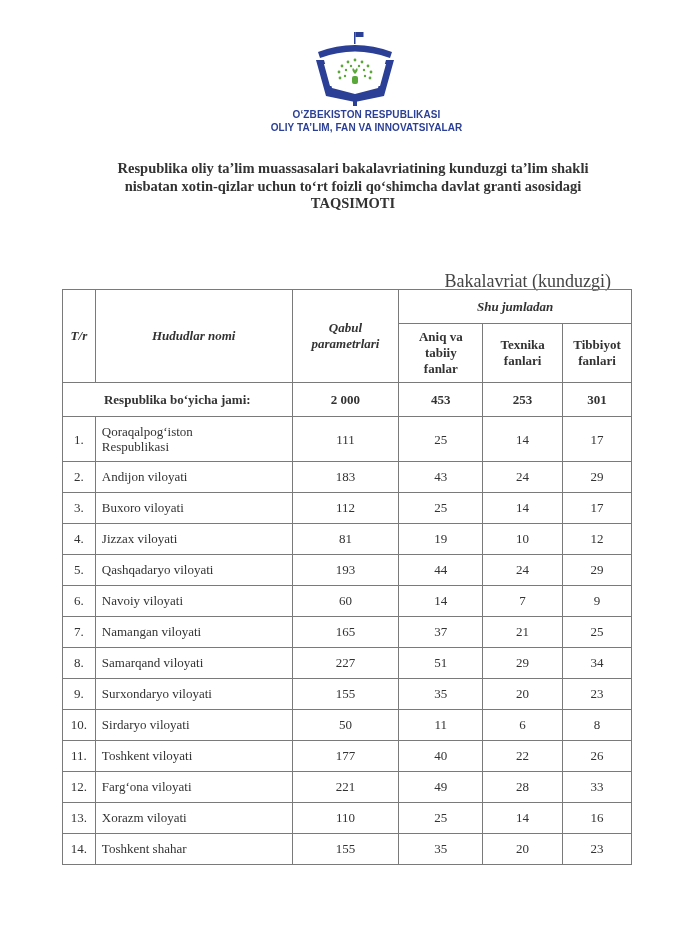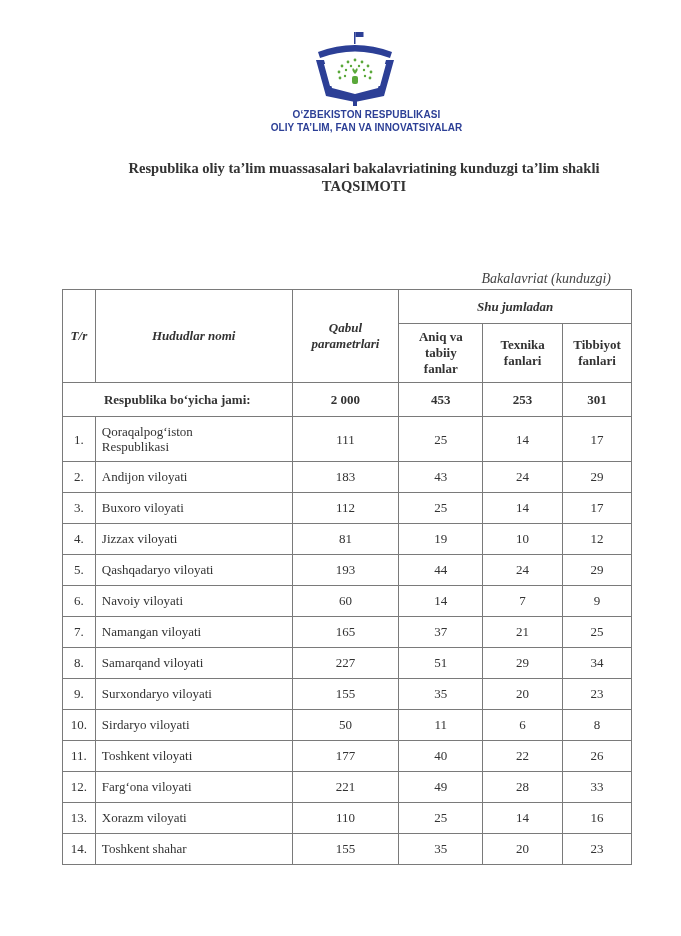--- a/index.html
+++ b/index.html
@@ -1,20 +1,20 @@
 <!DOCTYPE html>
 <html><head>
   <meta charset="utf-8">
   <style>
     html, body { margin: 0; padding: 0; background: #ffffff; }
     body { width: 681px; height: 936px; position: relative; overflow: hidden; font-family: "Liberation Serif", serif; color: #2b2b2b; }
     .logo { position: absolute; left: 310px; top: 30px; width: 90px; height: 78px; }
     .ministry { position: absolute; left: 8px; width: 681px; top: 108px; text-align: center; font-family: "Liberation Sans", sans-serif; font-weight: bold; color: #2c3f96; font-size: 10px; line-height: 13px; letter-spacing: 0.1px; padding-left: 18px; }
-    .title { position: absolute; left: 84px; width: 560px; top: 160px; text-align: center; font-weight: bold; font-size: 14.5px; line-height: 17.5px; color: #333; }
-    .subtitle { position: absolute; right: 70px; top: 271px; font-style: italic; font-size: 14px; color: #444; }
+    .title { position: absolute; left: 73px; width: 560px; top: 160px; text-align: center; font-weight: bold; font-size: 14.5px; line-height: 17.5px; color: #333; }
+    .subtitle { position: absolute; right: 70px; top: 271px; font-size: 18px; color: #444; }
     table { position: absolute; left: 62px; top: 289px; width: 570px; border-collapse: collapse; font-size: 13px; }
     td, th { border: 1px solid #7a7a7a; text-align: center; vertical-align: middle; padding: 0; color: #333; }
     th { font-weight: bold; line-height: 16px; }
     .h1 th { height: 33px; font-style: italic; }
     .h2 th { height: 58px; }
     .total td { height: 33px; font-weight: bold; }
     .row td { height: 30px; }
     .row td.name { text-align: left; padding-left: 6px; margin-left: 36px; }
     .row.tall td { height: 44px; line-height: 15px; }
   </style>
@@ -57,20 +57,21 @@
   </svg>
 </div>
 
 <div class="ministry">
   <div>O‘ZBEKISTON RESPUBLIKASI</div>
   <div>OLIY TA’LIM, FAN VA INNOVATSIYALAR</div>
 </div>
 
 <div class="title">
   <div>Respublika oliy ta’lim muassasalari bakalavriatining kunduzgi ta’lim shakli</div>
+  <div>nisbatan xotin-qizlar uchun to‘rt foizli qo‘shimcha davlat granti asosidagi</div>
   <div>TAQSIMOTI</div>
 </div>
 
 <div class="subtitle">Bakalavriat (kunduzgi)</div>
 
 <table>
   <colgroup>
     <col style="width:33px">
       <col style="width:197px">
       <col style="width:107px">

